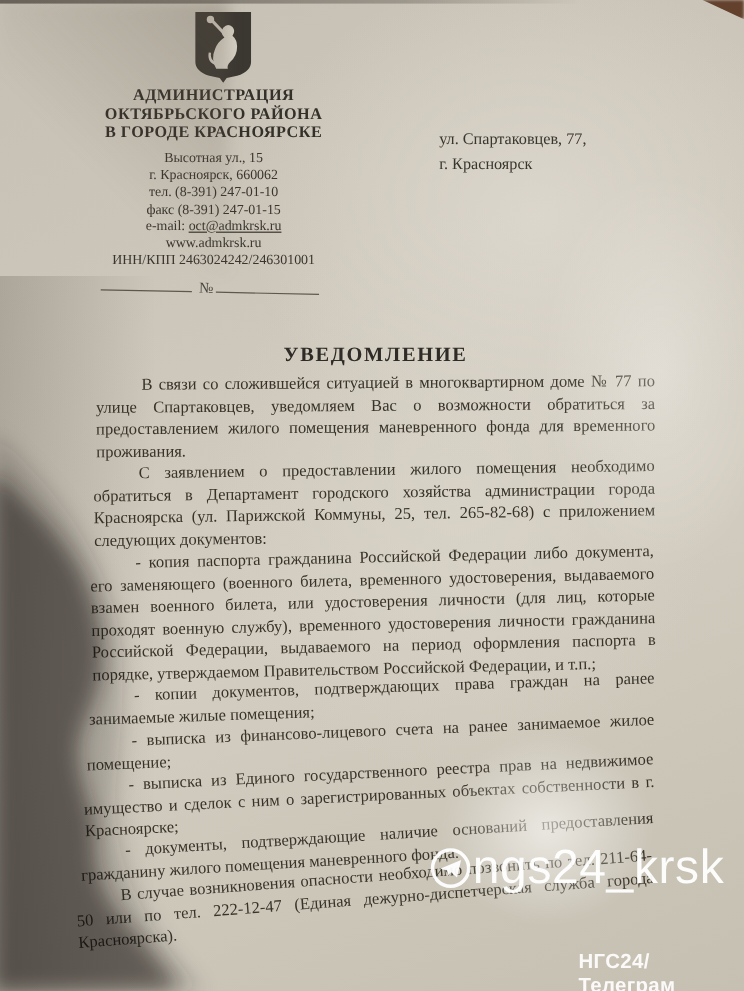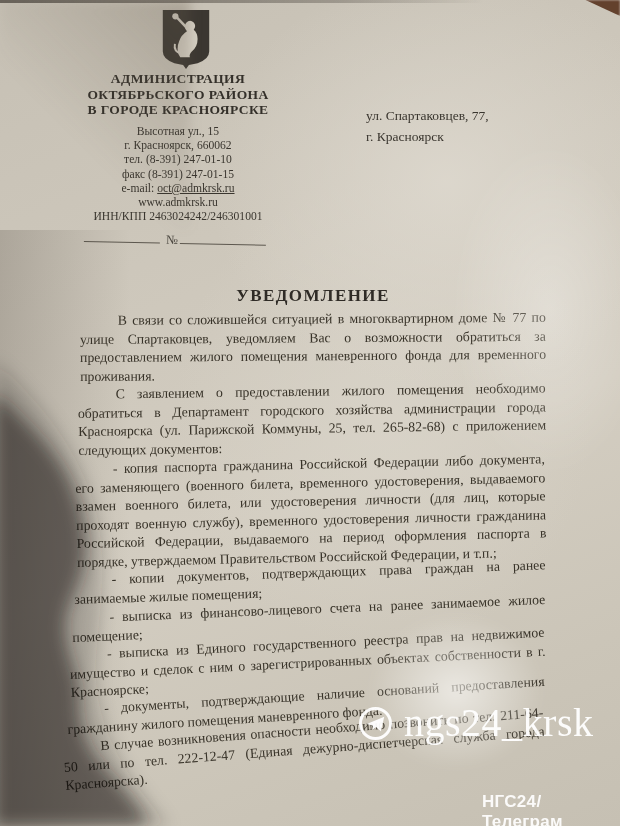--- a/index.html
+++ b/index.html
@@ -52,22 +52,22 @@
   .para:nth-of-type(1){transform:rotate(-.4deg);}
   .para:nth-of-type(2){transform:rotate(-.8deg);margin-left:-2px;}
   .para:nth-of-type(3){transform:rotate(-1.3deg);margin-left:-4px;}
   .para:nth-of-type(4){transform:rotate(-1.9deg);margin-left:-6px;}
   .para:nth-of-type(5){transform:rotate(-2.3deg);margin-left:-8px;}
   .para:nth-of-type(6){transform:rotate(-2.8deg);margin-left:-10px;}
   .para:nth-of-type(7){transform:rotate(-3.5deg);margin-left:-13px;}
   .para:nth-of-type(8){transform:rotate(-4.3deg);margin-left:-16px;}
 
   
-  .watermark{position:absolute;left:358px;top:703px;display:flex;align-items:center;gap:11px;
-    font-family:Liberation Serif, serif;color:rgba(255,255,255,.95);}
+  .watermark{position:absolute;left:358px;top:703px;display:flex;align-items:center;gap:1px;
+    font-family:Liberation Sans, sans-serif;color:rgba(255,255,255,.95);}
   .wm-handle{font-size:40px;font-weight:400;letter-spacing:.5px;line-height:1;}
   .credit{position:absolute;left:482px;top:792px;font-family:"Liberation Sans", sans-serif;
     font-size:17px;font-weight:700;color:rgba(255,255,255,.92);letter-spacing:.3px;}
 </style>
 </head>
 <body>
 
 <div class="photo">
 
   <div class="doc">

